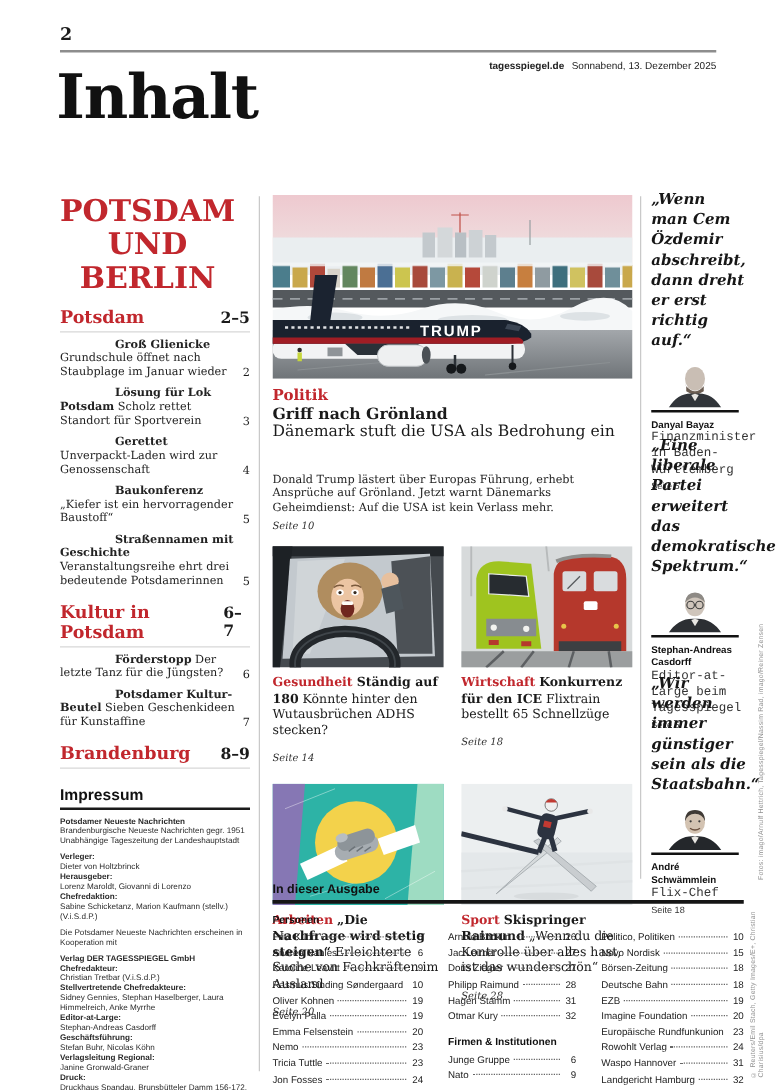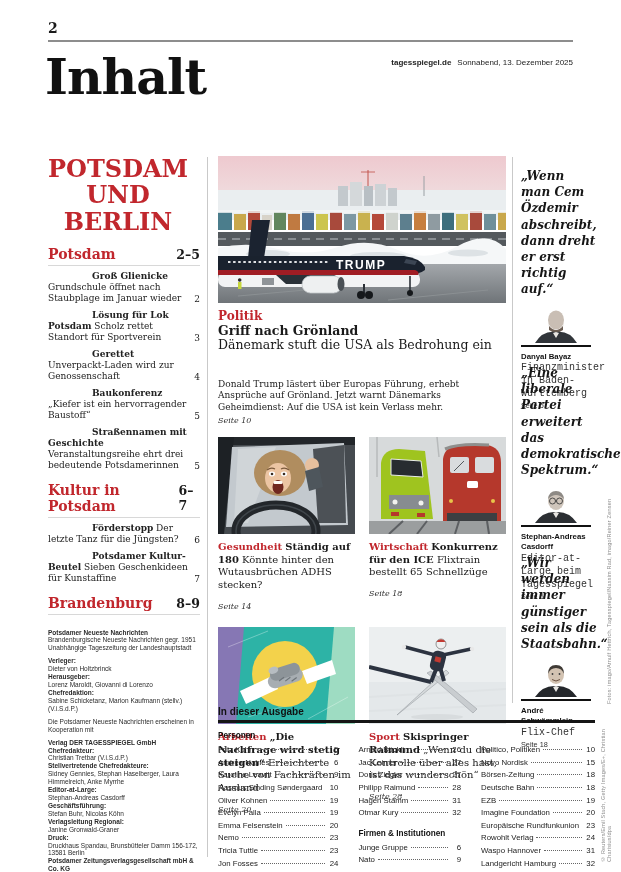--- a/index.html
+++ b/index.html
@@ -1,20 +1,20 @@
 <!DOCTYPE html>
 <html lang="de"><head>
 <meta charset="utf-8">
 <style>
   html,body{margin:0;padding:0;background:#ffffff;}
   .page{position:relative;width:621px;height:872px;background:#fff;overflow:hidden;
         font-family:"DejaVu Serif","Liberation Serif",serif;color:#1a1a1a;}
   
   .pagenum{position:absolute;left:48px;top:20px;font-size:14px;font-weight:700;}
-  .head-meta{position:absolute;right:48px;top:37px;font-family:"Liberation Sans","DejaVu Sans",sans-serif;
+  .head-meta{position:absolute;right:48px;top:27px;font-family:"Liberation Sans","DejaVu Sans",sans-serif;
              font-size:8px;color:#222;margin-top:21px;}
   .head-meta .site{font-weight:700;margin-right:6px;}
   .head-rule{position:absolute;left:48px;right:48px;top:40px;height:2px;background:#8d8d8d;}
   .main-title{position:absolute;left:45px;top:48px;font-size:49px;font-weight:700;letter-spacing:-1px;color:#111;margin:0;}
   
   .vdiv{position:absolute;width:1px;background:#c9c9c9;}
   .vdiv1{left:207px;top:157px;height:700px;}
   .vdiv2{left:512px;top:157px;height:546px;}
   
   .leftcol{position:absolute;left:48px;top:156px;width:152px;}
@@ -43,21 +43,21 @@
   .lead-headline{font-size:12.5px;font-weight:700;line-height:1.15;margin-top:1px;}
   .lead-subline{font-size:12.5px;line-height:1.15;}
   .lead-teaser{font-size:9px;line-height:1.3;margin-top:26px;color:#222;}
   .pageref{font-size:8px;font-style:italic;margin-top:2px;color:#333;}
   .story-grid{display:flex;gap:14px;margin-top:12px;}
   .story-grid.row2{margin-top:16px;}
   .cell{width:137px;}
   .cell-text{font-size:10px;line-height:1.28;margin-top:7px;color:#1a1a1a;}
   .cell-bold{font-weight:700;}
   
-  .rightcol{position:absolute;left:521px;top:168px;width:76px;height:545px;}
+  .rightcol{position:absolute;left:521px;top:151px;width:76px;height:545px;}
   .qblock{position:absolute;left:0;width:76px;}
   .q1{top:0;} .q2{top:197px;} .q3{top:387px;}
   .quote{font-size:12px;line-height:1.35;font-weight:700;font-style:italic;color:#161616;margin:0;}
   .portrait{margin-top:9px;width:70px;}
   .p-rule{height:2px;background:#111;width:70px;margin-top:-2px;}
   .p-name{font-family:"Liberation Sans","DejaVu Sans",sans-serif;font-size:7.8px;font-weight:700;
           margin-top:5px;line-height:1.25;color:#111;}
   .p-role{font-family:Liberation Mono, monospace;font-size:10px;line-height:1.3;color:#333;}
   .p-page{font-family:"Liberation Sans","DejaVu Sans",sans-serif;font-size:7.3px;color:#333;margin-top:1px;}
   
@@ -138,20 +138,21 @@
         <span class="toc-pg">7</span>
       </div>
       </div>
 
     <div class="sec-head">
       <span class="sec-title">Brandenburg</span>
       <span class="sec-pages">8–9</span>
     </div>
 
     <div class="impressum">
+      <h3 class="imp-title">Impressum</h3>
       <div>
           <p class="imp-line"><span class="b">Potsdamer Neueste Nachrichten</span><span class="t"></span></p>
           <p class="imp-line"><span class="t">Brandenburgische Neueste Nachrichten gegr. 1951</span></p>
           <p class="imp-line"><span class="t">Unabhängige Tageszeitung der Landeshauptstadt</span></p>
           <p class="imp-line sp"><span class="b">Verleger:</span><span class="t"></span></p>
           <p class="imp-line"><span class="t">Dieter von Holtzbrinck</span></p>
           <p class="imp-line"><span class="b">Herausgeber:</span><span class="t"></span></p>
           <p class="imp-line"><span class="t">Lorenz Maroldt, Giovanni di Lorenzo</span></p>
           <p class="imp-line"><span class="b">Chefredaktion:</span><span class="t"></span></p>
           <p class="imp-line"><span class="t">Sabine Schicketanz, Marion Kaufmann (stellv.) (V.i.S.d.P.)</span></p>

